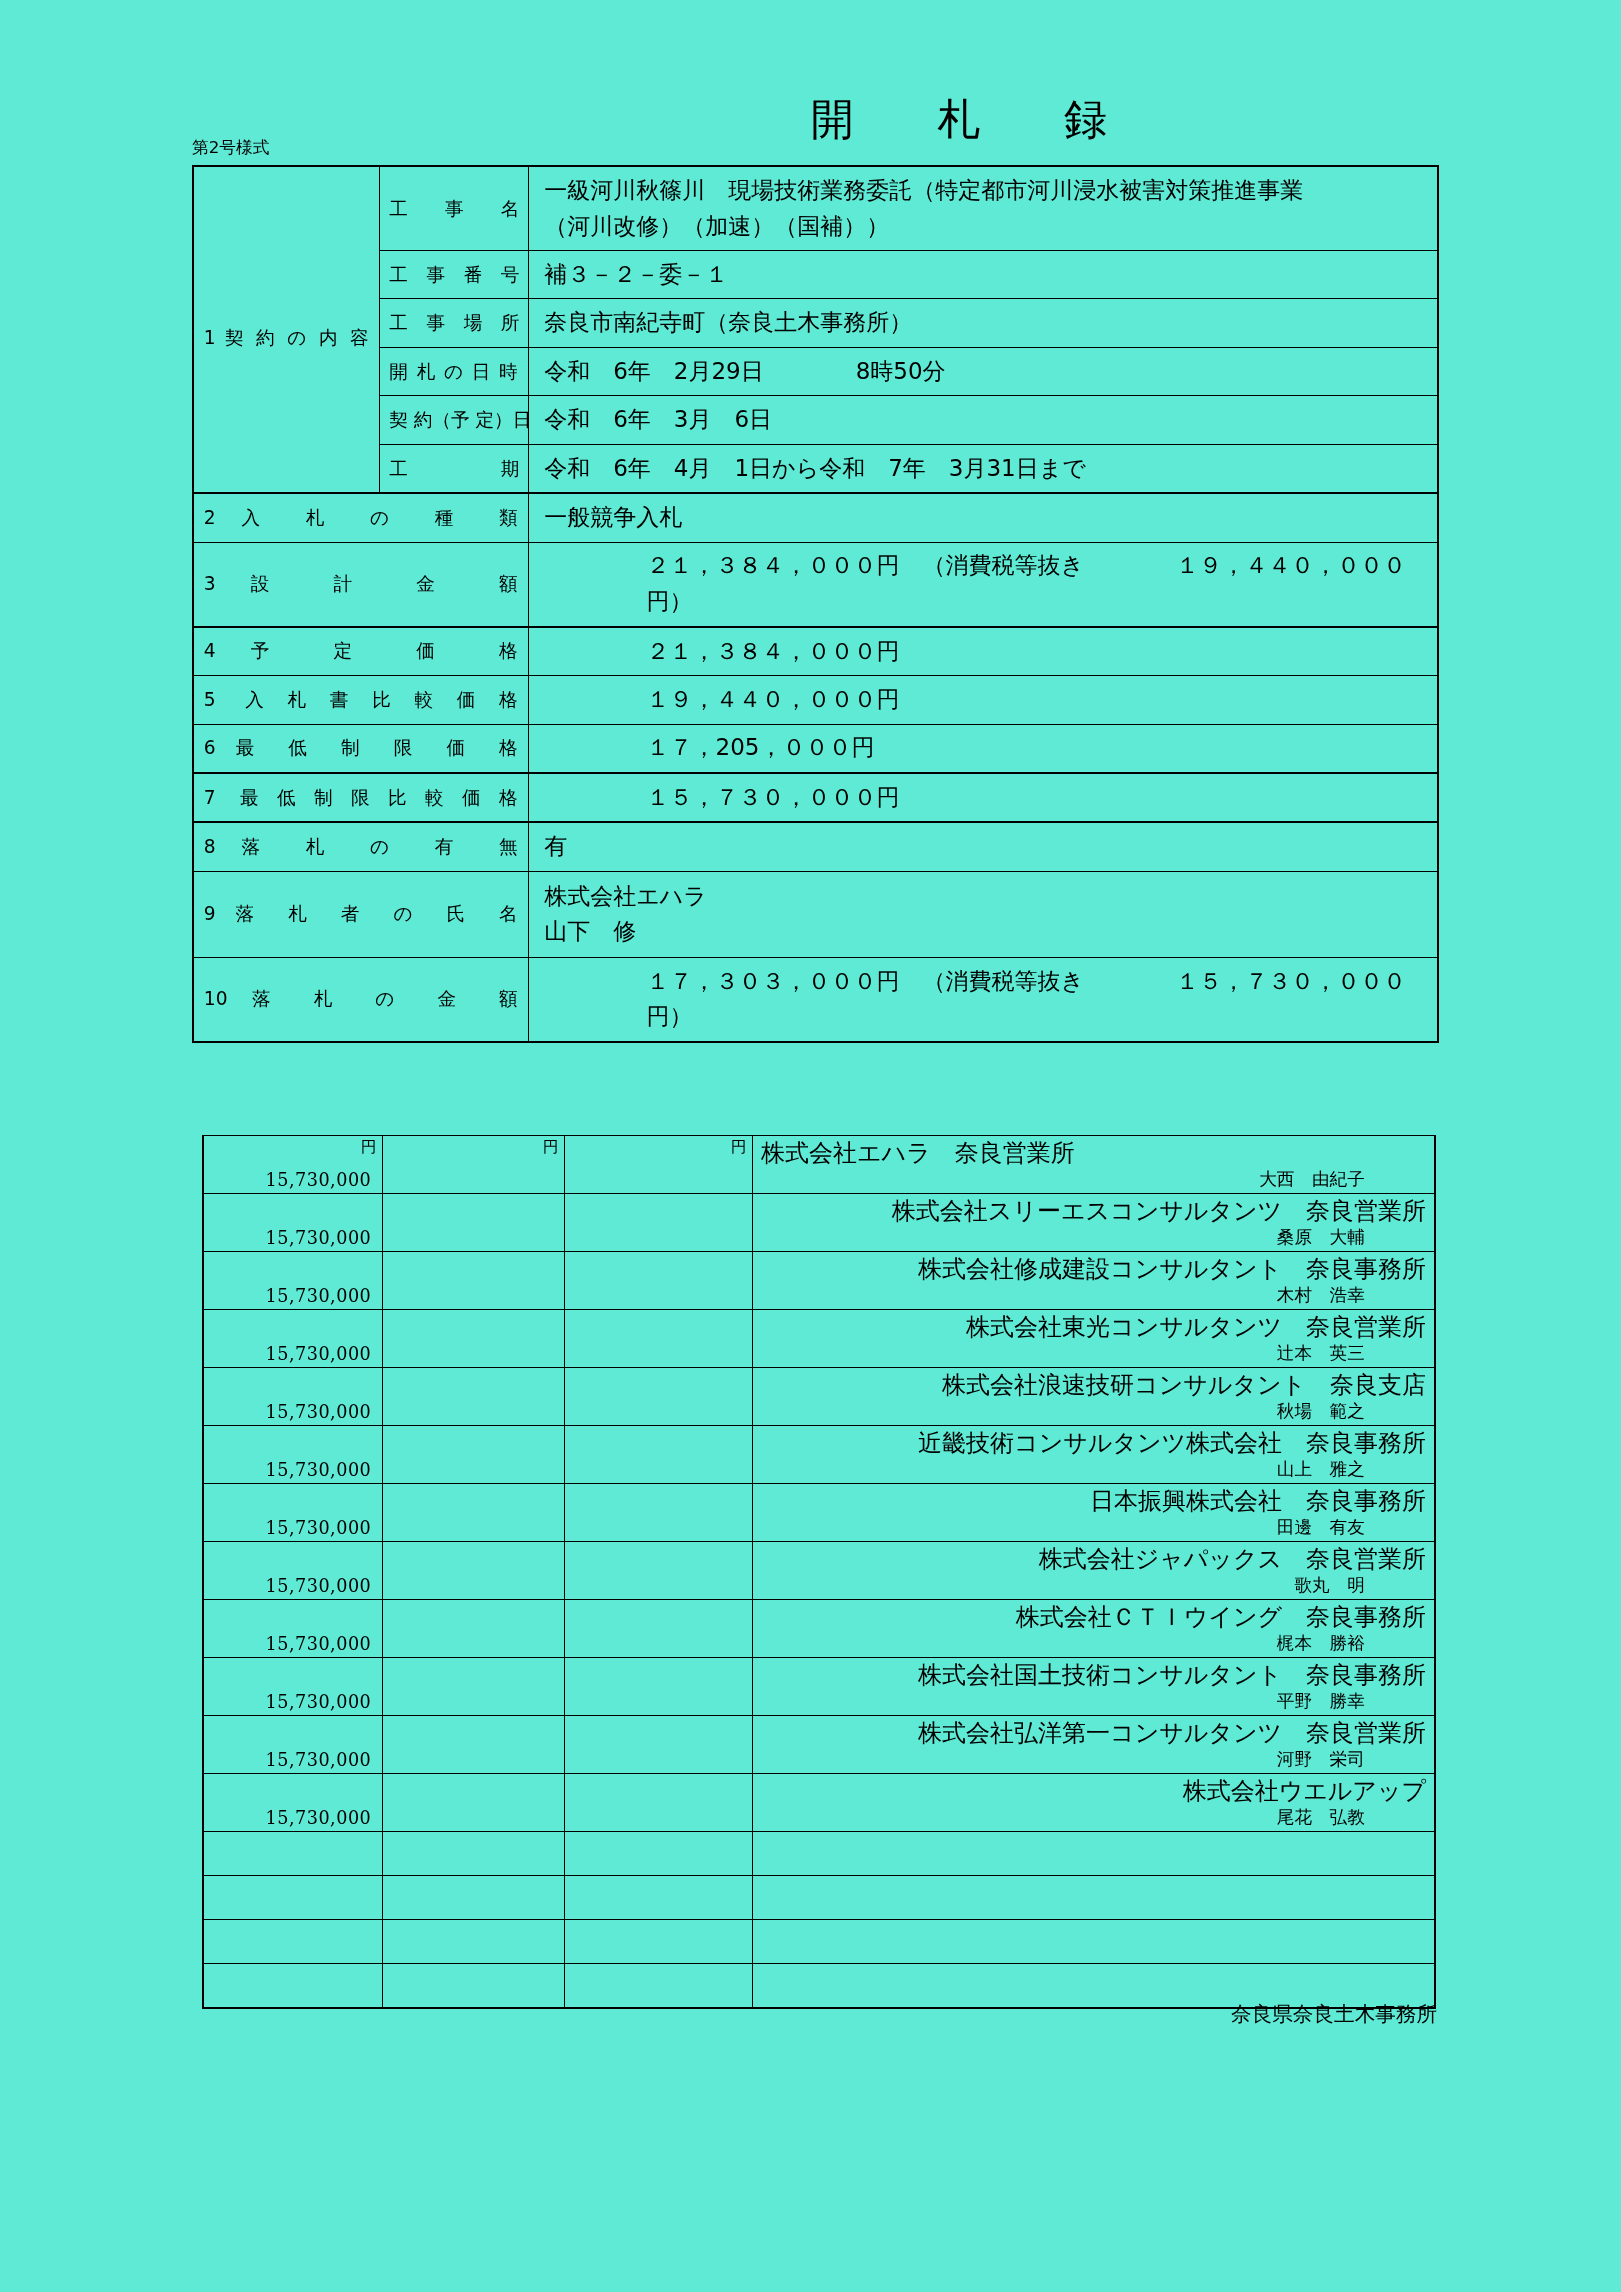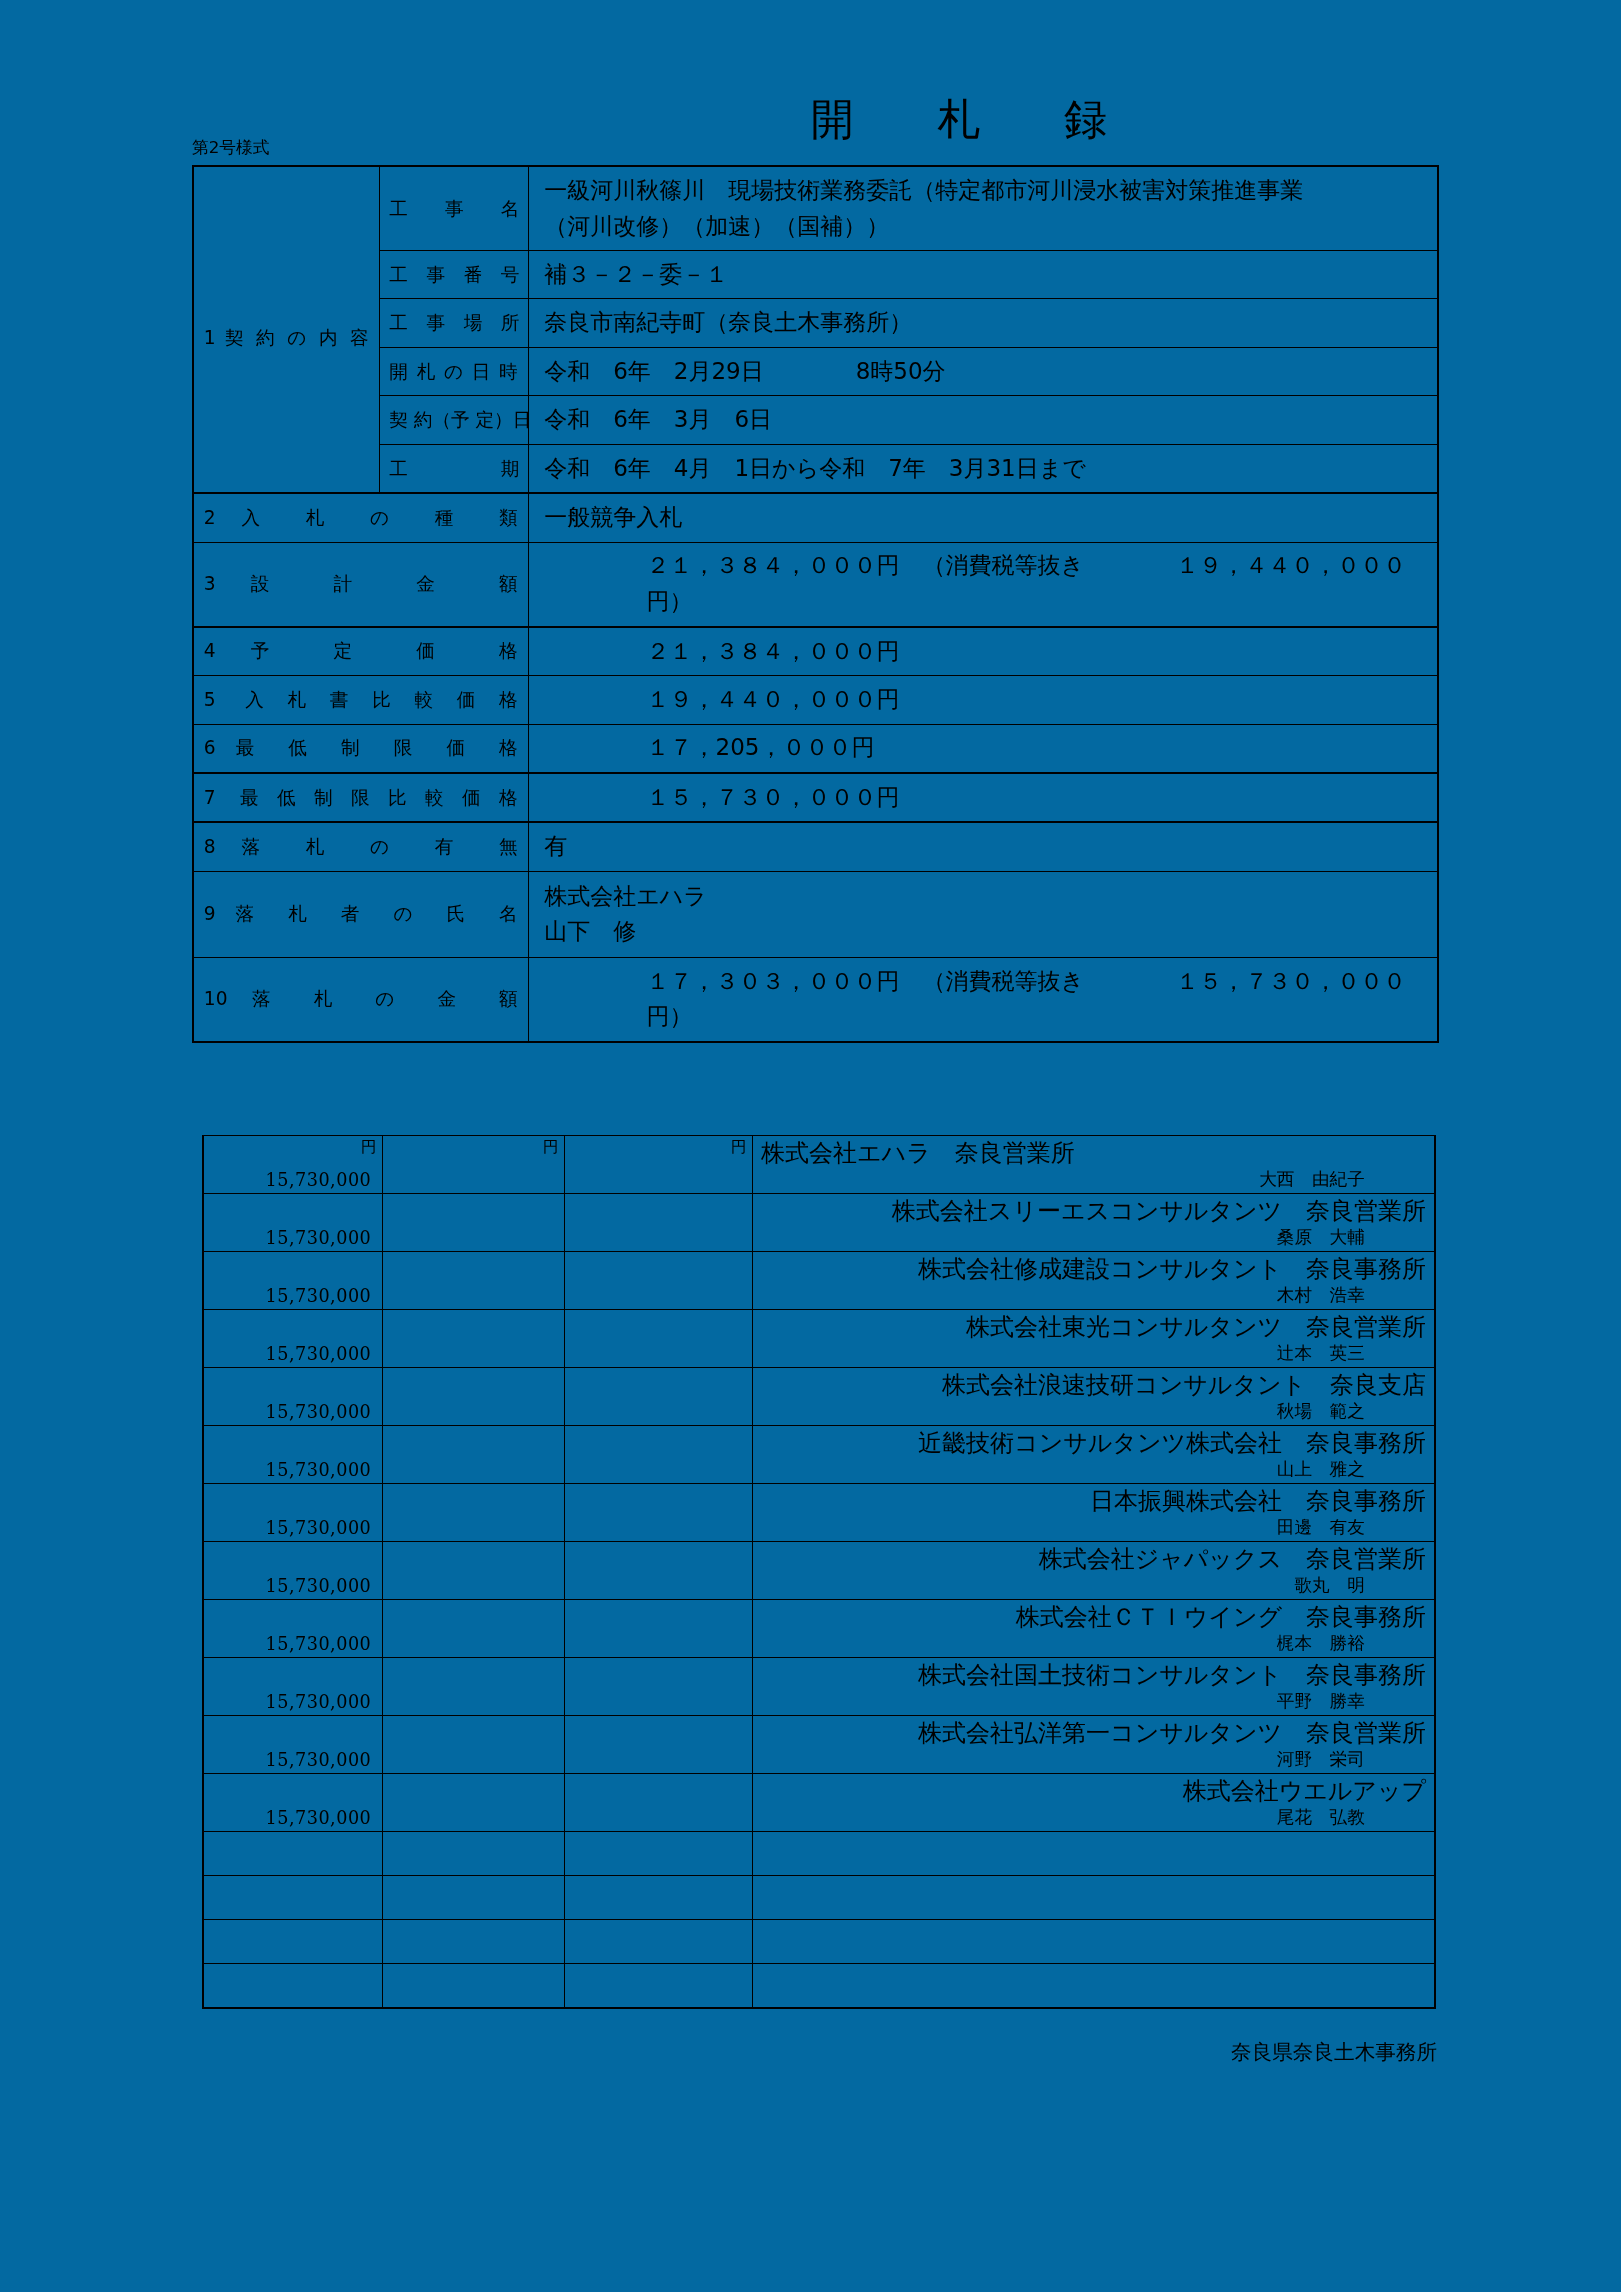--- a/index.html
+++ b/index.html
@@ -8,21 +8,21 @@
     background: #ffffff;
   }
   body {
     font-family: "DejaVu Sans", "Liberation Sans", sans-serif;
     color: #000000;
   }
   .page {
     position: relative;
     width: 1621px;
     height: 2293px;
-    background: #0369a1;
+    background: #5eead4;
     box-sizing: border-box;
     padding: 0;
     overflow: hidden;
   }
   .sheet {
     position: absolute;
     left: 192px;
     top: 118px;
     width: 1245px;
   }
@@ -174,21 +174,20 @@
   
   .footer {
     position: absolute;
     left: 0;
     top: 1882px;
     width: 1245px;
     text-align: right;
     font-size: 20.6px;
     padding-right: 3.9px;
     white-space: nowrap;
-    margin-top: 38px;
   }
 </style>
 </head>
 <body>
 
 <div class="page">
   <div class="sheet">
 
     <div class="form-no">第2号様式</div>
     <div class="doc-title">開 札 録</div>

